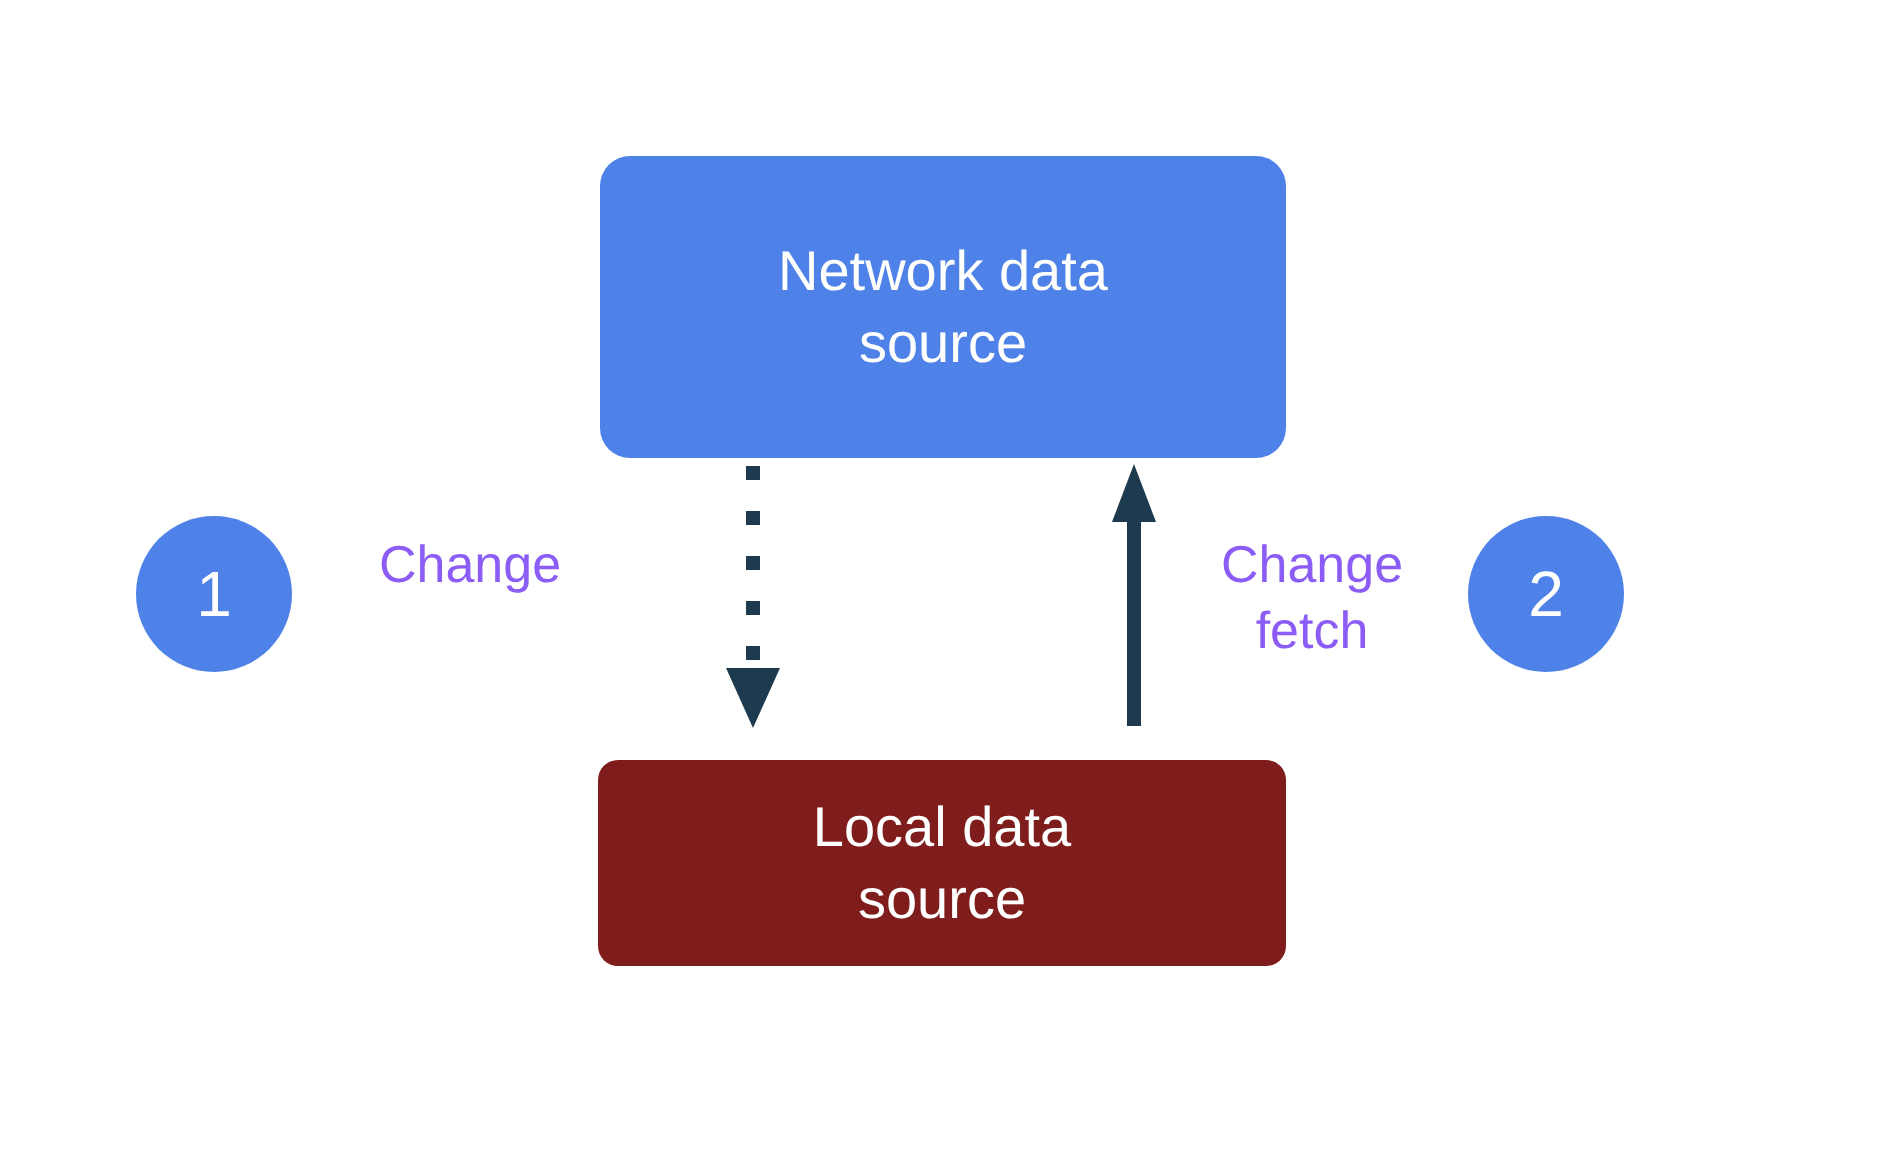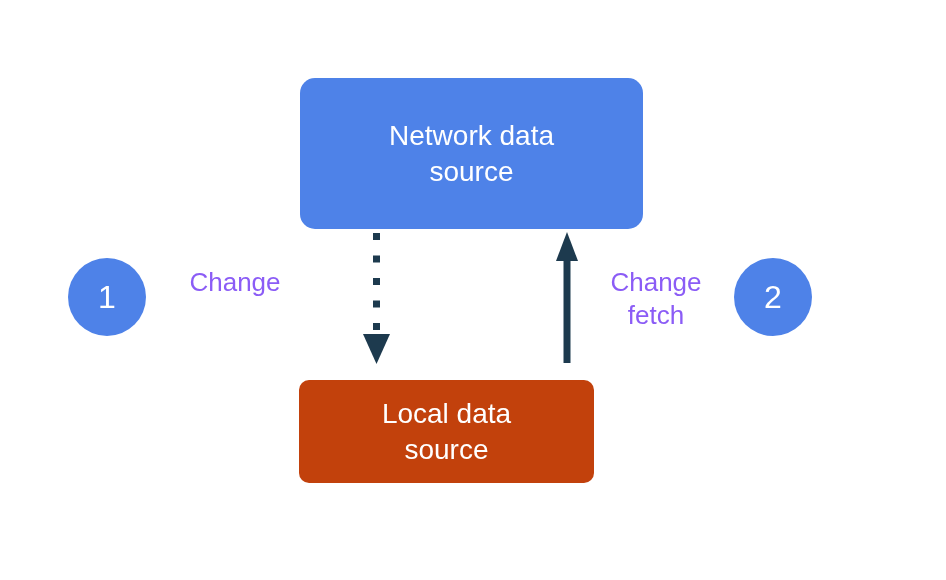--- a/index.html
+++ b/index.html
@@ -31,23 +31,23 @@
     left: 300px;
     top: 78px;
     width: 343px;
     height: 151px;
     background: #4e82e8;
     border-radius: 15px;
   }
   .node-local {
     left: 299px;
     top: 380px;
-    width: 295px;
+    width: 344px;
     height: 103px;
-    background: #c2410c;
+    background: #7f1d1d;
     border-radius: 10px;
   }
   .node .line { display: block; }
   .badge {
     position: absolute;
     width: 78px;
     height: 78px;
     border-radius: 50%;
     background: #4e82e8;
     color: #ffffff;

